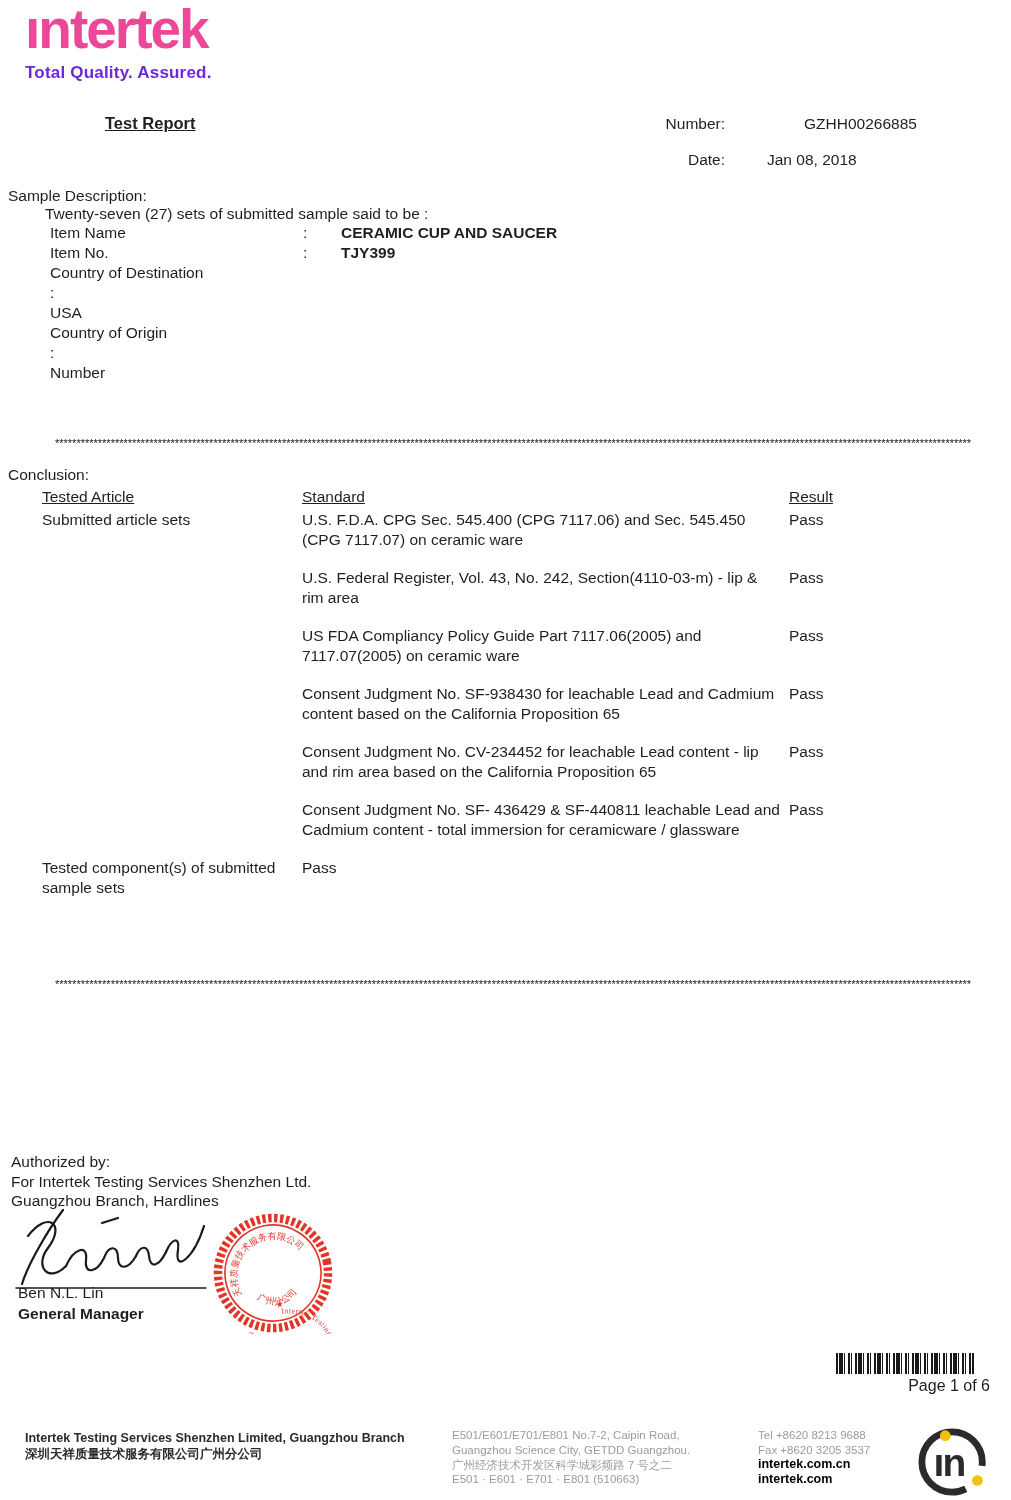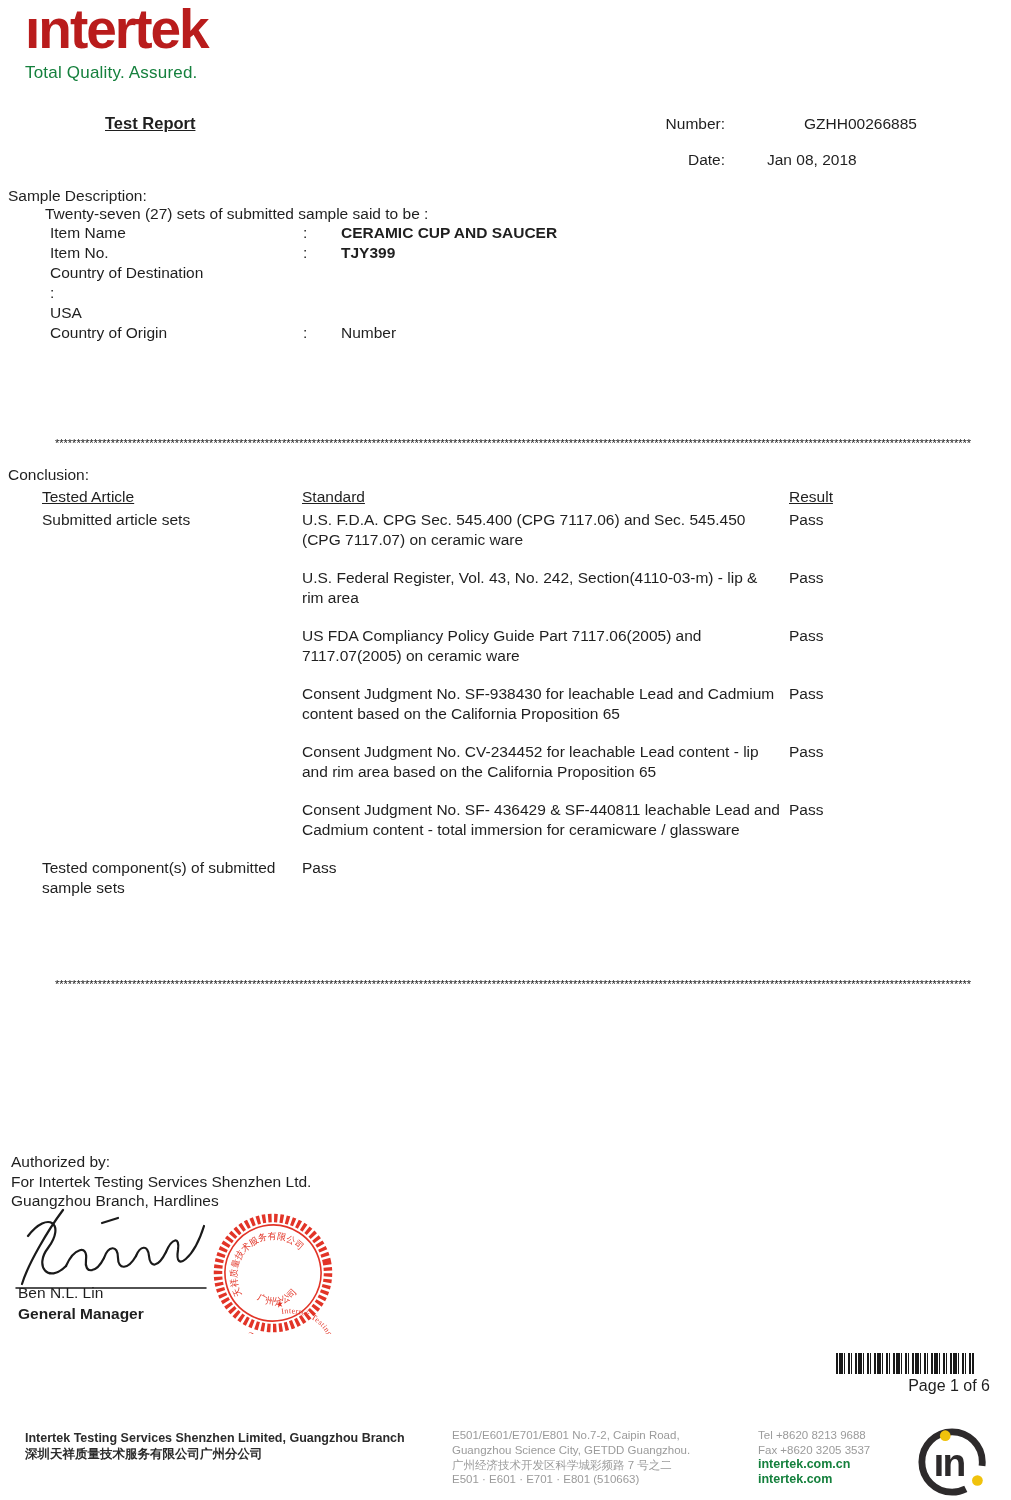--- a/index.html
+++ b/index.html
@@ -4,22 +4,22 @@
 <style>
   * { margin:0; padding:0; box-sizing:border-box; }
   html,body { background:#fff; }
   .page {
     position:relative; width:1011px; height:1500px; background:#fff;
     font-family:"Liberation Sans", sans-serif; color:#1f1f1f; overflow:hidden;
   }
   .abs { position:absolute; }
 
   
-  .wordmark { font-size:55px; font-weight:bold; letter-spacing:-2px; color:#b91c1c; line-height:1; }
-  .tagline { font-size:17px; font-weight:normal; color:#15803d; letter-spacing:0.2px; }
+  .wordmark { font-size:55px; font-weight:bold; letter-spacing:-2px; color:#ec4899; line-height:1; }
+  .tagline { font-size:17px; font-weight:bold; color:#6d28d9; letter-spacing:0.2px; }
 
   
   .report-title { font-size:16.5px; font-weight:bold; text-decoration:underline; }
   .hdr-label { font-size:15.5px; display:inline-block; width:120px; text-align:right; }
   .hdr-value { font-size:15.5px; }
 
   
   .sec-title { font-size:15.5px; }
   .sample-intro { font-size:15.5px; }
   .field-row { display:flex; font-size:15.5px; line-height:20px; }
@@ -51,21 +51,21 @@
       #181818 8px 9px, #fff 9px 12px,
       #181818 12px 14px, #fff 14px 15px,
       #181818 15px 16px, #fff 16px 19px);
   }
   .page-label { font-size:16px; text-align:right; width:170px; }
 
   
   .foot-left { font-size:12.5px; font-weight:bold; color:#2b2b2b; line-height:16px; width:430px; }
   .foot-mid { font-size:11.5px; color:#9b9b9b; line-height:14.8px; width:300px; }
   .foot-right-grey { font-size:11.5px; color:#9b9b9b; line-height:14.5px; }
-  .foot-right-bold { font-size:12.5px; color:#15803d; font-weight:bold; line-height:14.5px; }
+  .foot-right-bold { font-size:12.5px; color:#000000; font-weight:bold; line-height:14.5px; }
 
   svg { display:block; }
 </style>
 </head>
 <body>
 
 <div class="page">
 
   <div class="abs" style="left:25px; top:2px;">
     <div style="position:relative;">
@@ -92,21 +92,21 @@
     <div class="field-row" style="margin-left:42px;">
       <span class="field-label">Item No.</span>
       <span class="field-colon">:</span>
       <span class="bold">TJY399</span>
     </div>
     <div class="field-row" style="margin-left:42px;flex-direction:column;">
       <span class="field-label">Country of Destination</span>
       <span class="field-colon">:</span>
       <span>USA</span>
     </div>
-    <div class="field-row" style="margin-left:42px;">
+    <div class="field-row" style="margin-left:42px;flex-direction:column;">
       <span class="field-label">Country of Origin</span>
       <span class="field-colon">:</span>
       <span>Number</span>
     </div>
   </div>
 
   <div class="abs separator" style="left:55px; top:437px;">**********************************************************************************************************************************************************************************************************************</div>
 
   <div class="abs sec-title" style="left:8px; top:466px;">Conclusion:</div>
 

